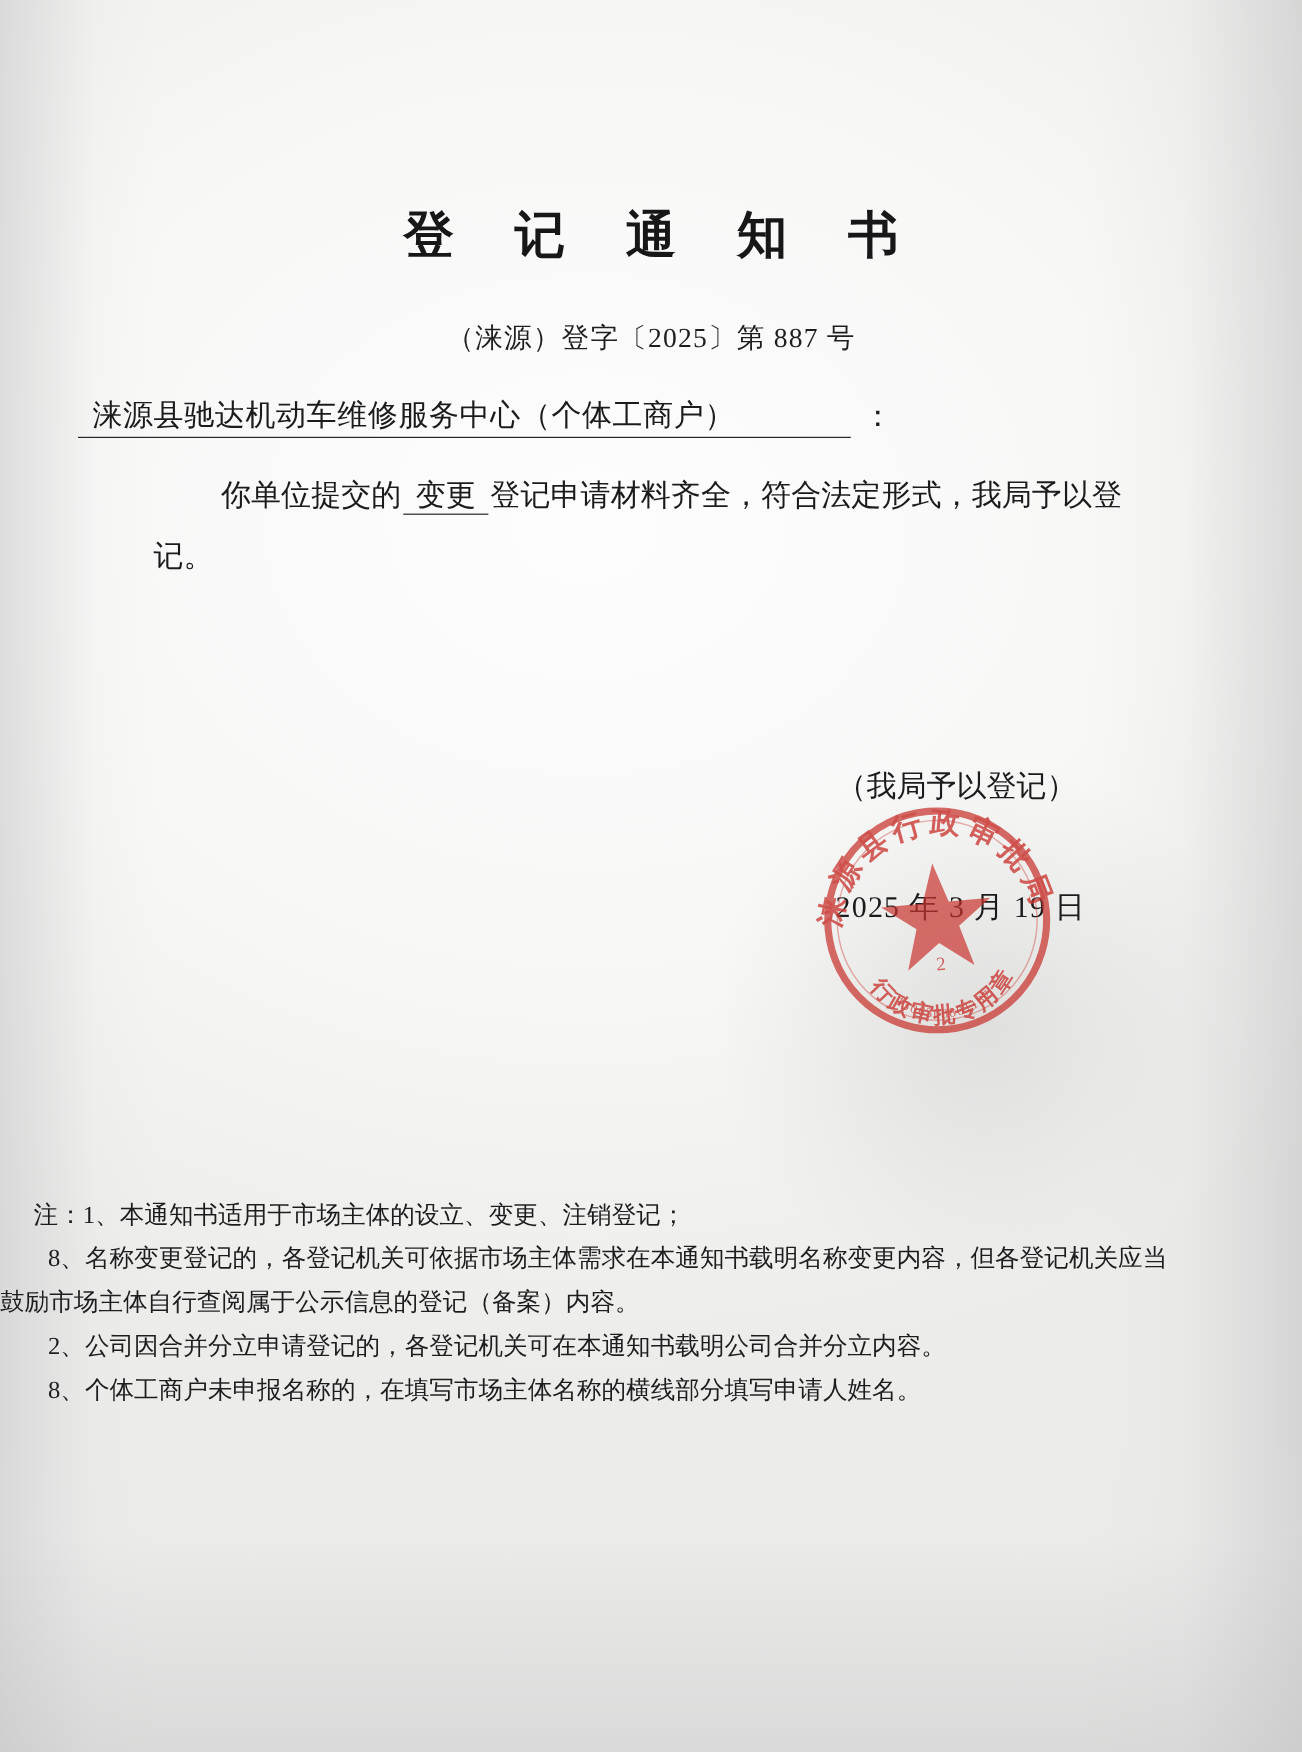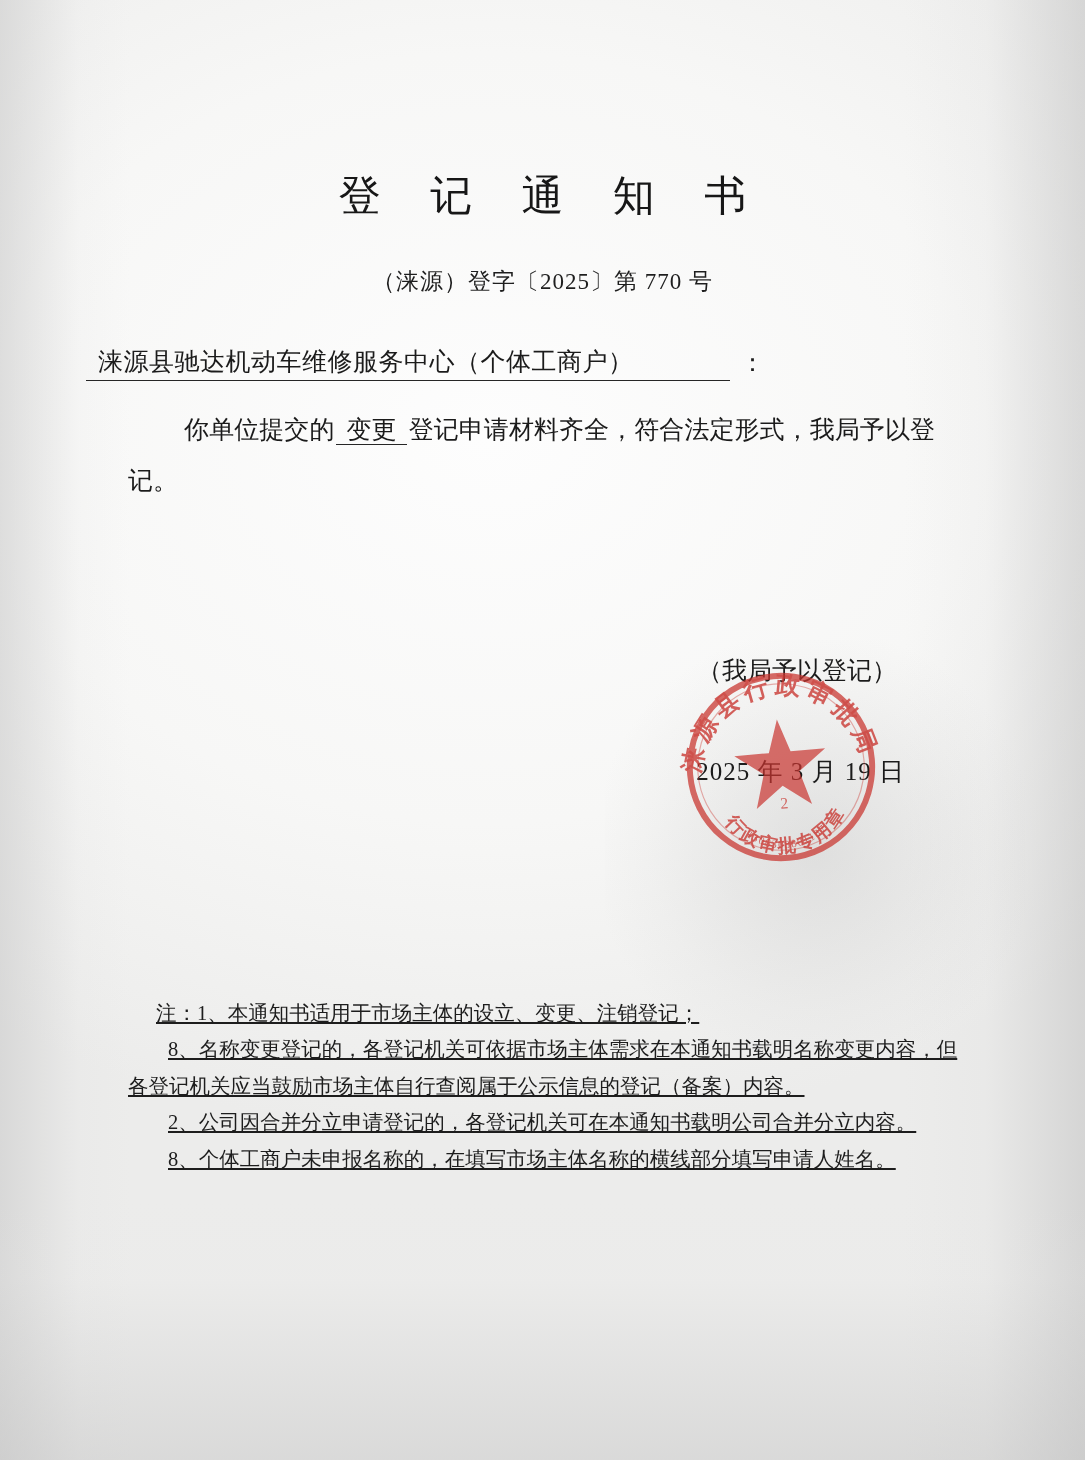--- a/index.html
+++ b/index.html
@@ -57,37 +57,37 @@
     position: relative;
     z-index: 3;
     color: #1b1b1b;
   }
 
   .doc-title {
     text-align: center;
     margin-top: 168px;
     font-size: 42px;
     letter-spacing: 18px;
-    font-weight: 400;
+    font-weight: 700;
     text-indent: 18px;
     font-family: "DejaVu Serif", "Liberation Serif", serif;
     color: #171717;
   }
 
   .doc-number {
     text-align: center;
     margin-top: 42px;
     font-size: 23px;
     letter-spacing: 1px;
     color: #1e1e1e;
   }
 
   .addressee-row {
-    margin-top: 48px;
-    padding-left: 86px;
+    margin-top: 32px;
+    padding-left: 65px;
     font-size: 25px;
     display: flex;
     align-items: flex-end;
   }
   .addressee-name {
     border-bottom: 1.6px solid #262626;
     padding: 0 12px 2px 12px;
     min-width: 620px;
     letter-spacing: 0.5px;
   }
@@ -142,27 +142,25 @@
     z-index: 5;
     opacity: 0.86;
     transform: rotate(-5deg);
     pointer-events: none;
   }
 
   .notes {
     position: absolute;
     left: 0; right: 0;
     top: 995px;
-    padding-left: 128px;
     padding-right: 112px;
     font-size: 20.5px;
     line-height: 1.78;
     color: #1d1d1d;
     z-index: 3;
-    text-decoration: underline;
   }
   .note-item {
     text-indent: 40px;
   }
   .note-item:first-child {
     text-indent: 28px;
   }
 </style>
 </head>
 <body>
@@ -171,21 +169,21 @@
 
   <div class="shade-left"></div>
   <div class="shade-right"></div>
   <div class="shade-bottom"></div>
   <div class="shade-blob"></div>
 
   <div class="content">
 
     <div class="doc-title">登 记 通 知 书</div>
 
-    <div class="doc-number">（涞源）登字〔2025〕第 770 号</div>
+    <div class="doc-number">（涞源）登字〔2025〕第 887 号</div>
 
     <div class="addressee-row">
       <span class="addressee-name">涞源县驰达机动车维修服务中心（个体工商户）</span>
       <span class="addressee-colon">：</span>
     </div>
 
     <div class="body-para">
       <span class="indent"></span><span>你单位提交的</span><span class="fill-blank">变更</span><span>登记申请材料齐全，符合法定形式，我局予以登记。</span>
     </div>
 

